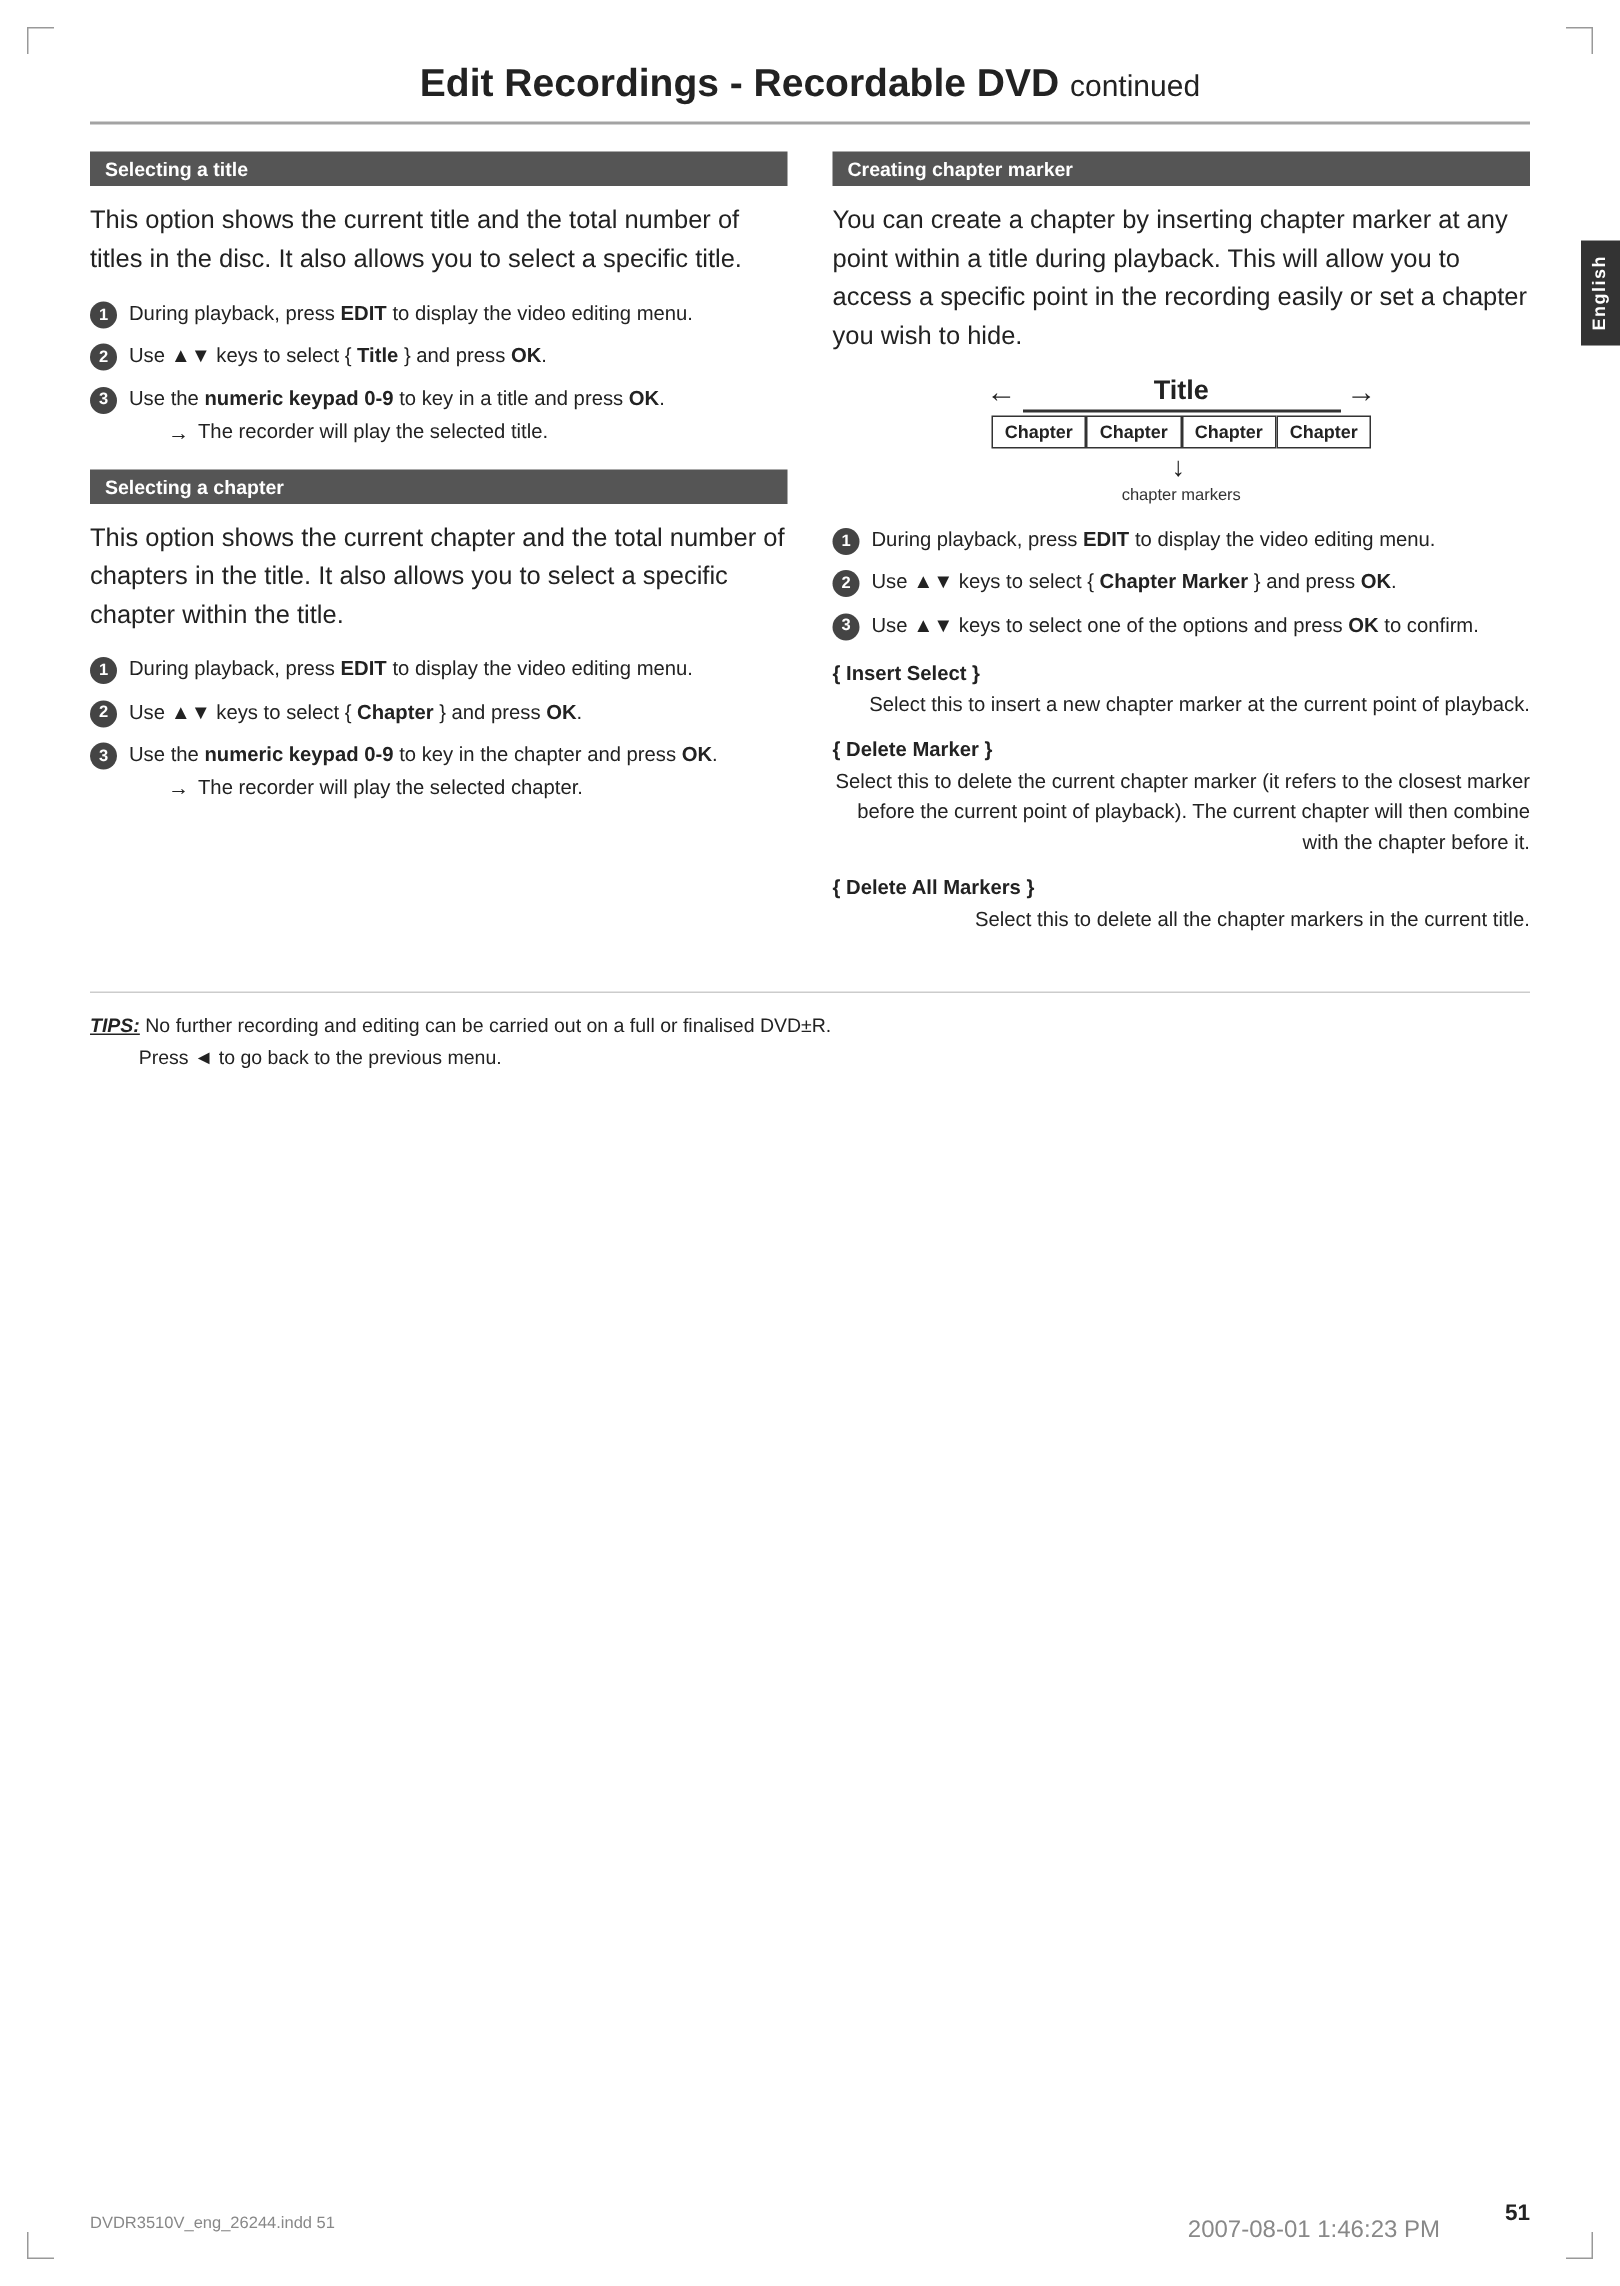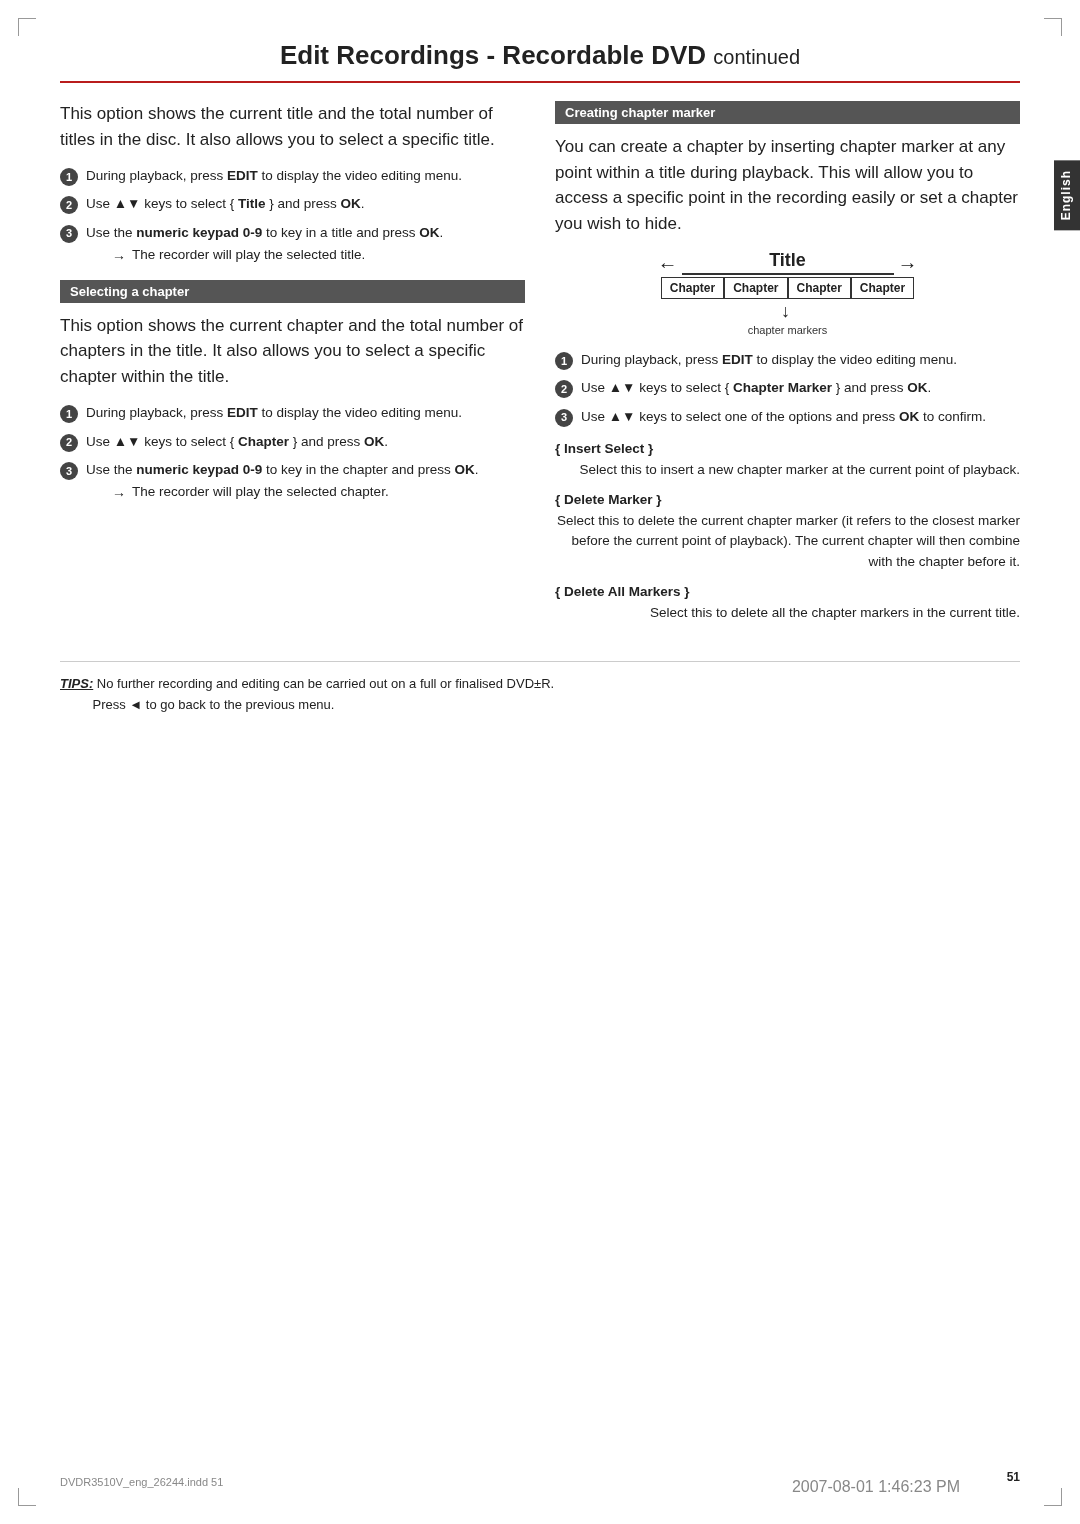--- a/index.html
+++ b/index.html
@@ -47,21 +47,21 @@
       padding: 10px 5px;
       letter-spacing: 1px;
     }
 
     h1 {
       font-size: 26px;
       font-weight: bold;
       text-align: center;
       margin-bottom: 18px;
       padding-bottom: 10px;
-      border-bottom: 2px solid #b91c1c;
+      border-bottom: 2px solid #a3a3a3;
     }
     h1 span.continued {
       font-size: 20px;
       font-weight: normal;
     }
 
     .two-col {
       display: flex;
       gap: 30px;
       margin-top: 0;
@@ -202,21 +202,21 @@
       line-height: 1.6;
       border-top: 1px solid #ccc;
       padding-top: 12px;
     }
 
     
     .page-number {
       position: absolute;
       bottom: 40px;
       right: 60px;
-      font-size: 12px;
+      font-size: 15px;
       font-weight: bold;
     }
 
     
     .footer-info {
       position: absolute;
       bottom: 36px;
       left: 60px;
       font-size: 11px;
       color: #888;
@@ -242,20 +242,21 @@
 <div class="page">
 
   <h1>
     <span>Edit Recordings - Recordable DVD</span> <span class="continued">continued</span>
   </h1>
 
   <div class="two-col">
 
     <div class="col-left">
 
+      <div class="section-header">Selecting a title</div>
       <p class="section-body">This option shows the current title and the total number of titles in the disc. It also allows you to select a specific title.</p>
       <ul class="step-list">
         <li>
           <span class="step-num">1</span>
           <span class="step-text">During playback, press <b>EDIT</b> to display the video editing menu.</span>
         </li>
         <li>
           <span class="step-num">2</span>
           <span class="step-text">Use ▲▼ keys to select { <b>Title</b> } and press <b>OK</b>.</span>
         </li>

